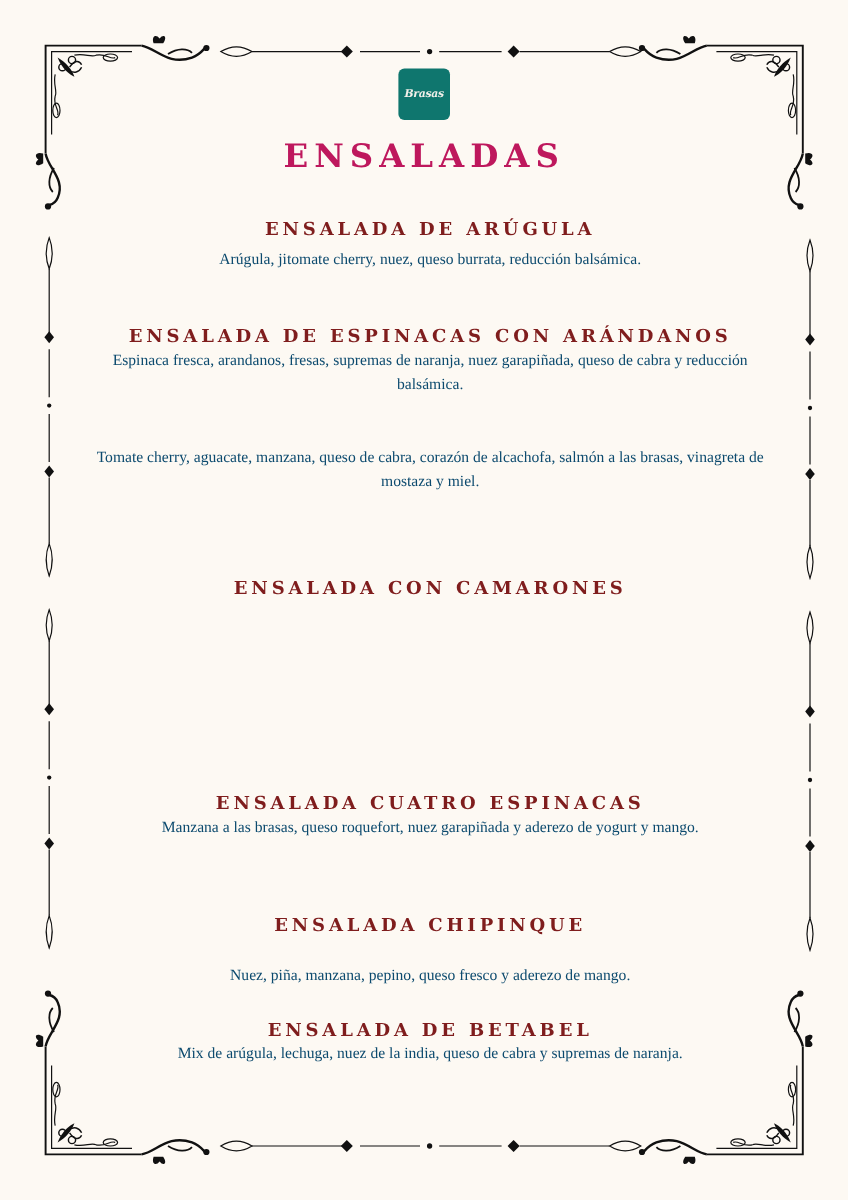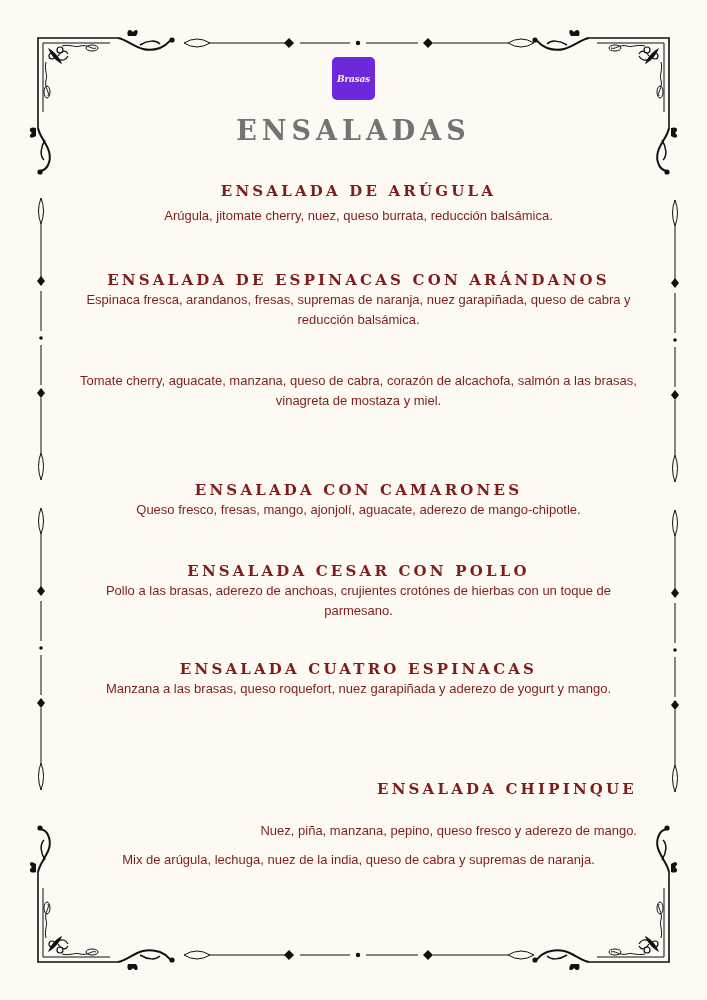--- a/index.html
+++ b/index.html
@@ -9,50 +9,50 @@
     position: relative;
     overflow: hidden;
     font-family: "DejaVu Sans", sans-serif;
     color: #1a1a1a;
   }
   .page { position: absolute; inset: 0; }
   svg.ornament { position: absolute; left: 0; top: 0; }
   .logo {
     position: absolute; left: 332px; top: 57px;
     width: 43px; height: 43px; border-radius: 5px;
-    background: #6d28d9;
+    background: #0f766e;
     display: flex; align-items: center; justify-content: center;
     color: #f2f0ea;
     font-family: "DejaVu Serif", serif;
     font-style: italic; font-size: 9px; font-weight: bold;
     letter-spacing: -0.2px;
   }
   .title {
     position: absolute; left: 0; right: 0; top: 115px;
     text-align: center;
     font-family: "DejaVu Serif", serif;
     font-weight: bold;
     font-size: 27px;
     letter-spacing: 5px;
-    color: #737373;
+    color: #be185d;
   }
   .item { position: absolute; left: 80px; right: 70px; text-align: center; }
   .item-name {
     font-family: "DejaVu Serif", serif;
     font-weight: bold;
     font-size: 15px;
     letter-spacing: 3.2px;
     color: #7f1d1d;
     white-space: nowrap;
   }
   .item-desc {
-    font-family: Liberation Sans, sans-serif;
+    font-family: Liberation Serif, serif;
     font-size: 13px;
     line-height: 20px;
-    color: #7f1d1d;
+    color: #0c4a6e;
     margin-top: 6px;
   }
   .item-desc.tight { margin-top: 1px; }
 </style>
 </head>
 <body>
 
 <div class="page">
 
   <svg class="ornament" width="707" height="1000" viewBox="0 0 707 1000">
@@ -140,35 +140,31 @@
     <div class="item-name">ENSALADA DE ESPINACAS CON ARÁNDANOS</div>
     <div class="item-desc tight">Espinaca fresca, arandanos, fresas, supremas de naranja, nuez garapiñada, queso de cabra y reducción balsámica.</div>
   </div>
 
   <div class="item" style="top:370px;">
     <div class="item-desc tight">Tomate cherry, aguacate, manzana, queso de cabra, corazón de alcachofa, salmón a las brasas, vinagreta de mostaza y miel.</div>
   </div>
 
   <div class="item" style="top:481px;text-align:center;">
     <div class="item-name">ENSALADA CON CAMARONES</div>
-    <div class="item-desc tight">Queso fresco, fresas, mango, ajonjolí, aguacate, aderezo de mango-chipotle.</div>
   </div>
 
-  <div class="item" style="top:562px;">
-    <div class="item-name">ENSALADA CESAR CON POLLO</div>
-    <div class="item-desc tight">Pollo a las brasas, aderezo de anchoas, crujientes crotónes de hierbas con un toque de parmesano.</div>
-  </div>
 
   <div class="item" style="top:660px;">
     <div class="item-name">ENSALADA CUATRO ESPINACAS</div>
     <div class="item-desc tight">Manzana a las brasas, queso roquefort, nuez garapiñada y aderezo de yogurt y mango.</div>
   </div>
 
-  <div class="item" style="top:780px;text-align:right;">
+  <div class="item" style="top:762px;">
     <div class="item-name">ENSALADA CHIPINQUE</div>
     <div class="item-desc" style="margin-top:23px;">Nuez, piña, manzana, pepino, queso fresco y aderezo de mango.</div>
   </div>
 
   <div class="item" style="top:849px;">
+    <div class="item-name">ENSALADA DE BETABEL</div>
     <div class="item-desc tight">Mix de arúgula, lechuga, nuez de la india, queso de cabra y supremas de naranja.</div>
   </div>
 
 </div>
 
 </body></html>

